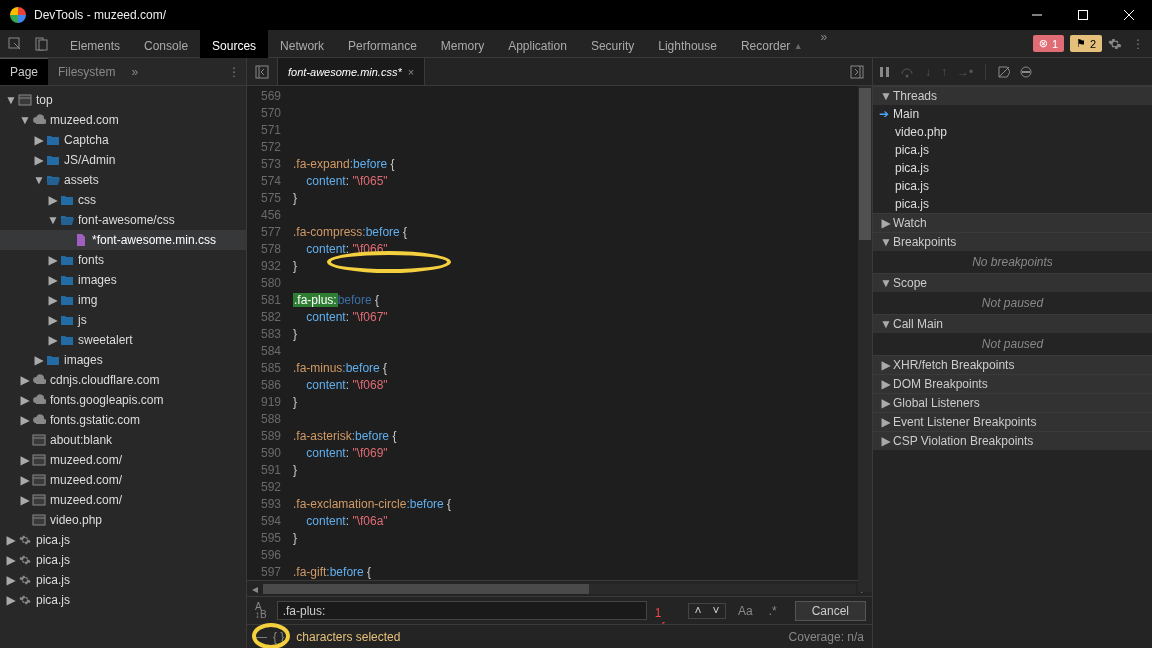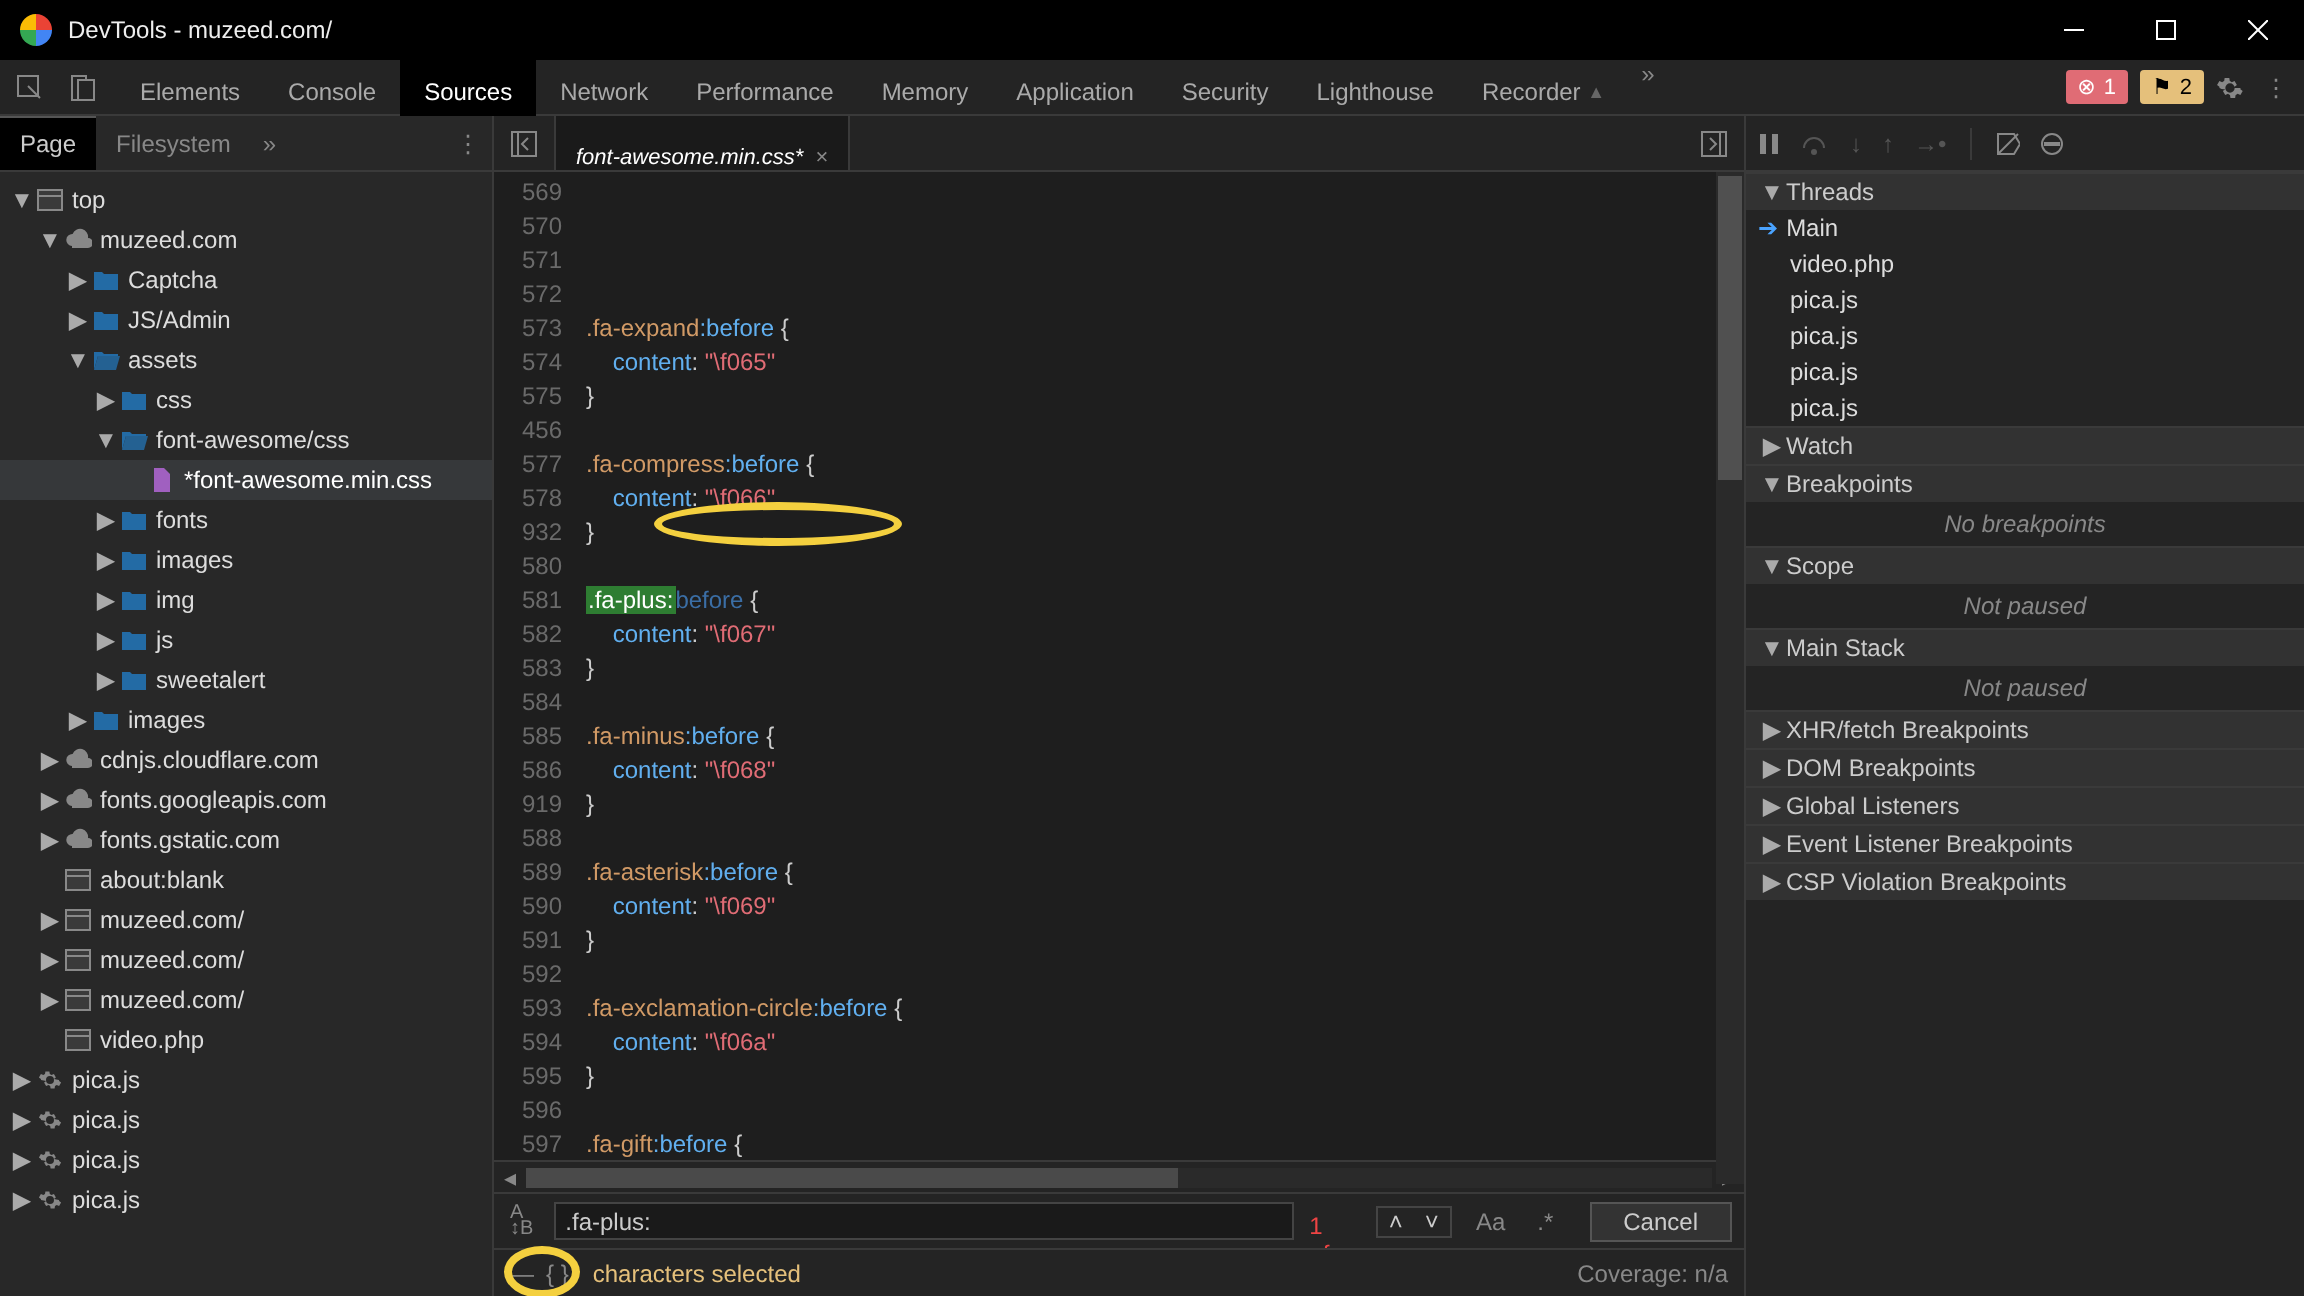--- a/index.html
+++ b/index.html
@@ -51,21 +51,21 @@
   .node.select { background:#36383a; color:#fff; }
   .node .lbl { font-size:12px; }
 
   
   .editor-area { flex:1; min-width:0; display:flex; flex-direction:column; background:#1e1e1e; position:relative; }
   .ed-top { height:28px; background:#242424; border-bottom:1px solid #3a3a3a; display:flex; align-items:center; }
   .ed-left-icos { display:flex; align-items:center; gap:2px; padding:0 4px; border-right:1px solid #3a3a3a; height:100%; }
   .ed-ico { width:22px; height:22px; display:flex; align-items:center; justify-content:center; color:#888; }
   .ed-tabs { display:flex; height:100%; }
   .ed-tab { display:flex; align-items:center; padding:0 10px; color:#eee; background:#1a1a1a; border-right:1px solid #3a3a3a; font-size:11px; position:relative; }
-  .ed-tab.active { color:#fff;align-items:flex-end; }
+  .ed-tab.active { color:#fff; }
   .ed-tab .dot { font-style:italic; }
   .ed-tab .x { margin-left:6px; color:#888; }
   .ed-right-ico { margin-left:auto; padding:0 8px; color:#888; }
 
   .ed-body { flex:1; display:flex; overflow:hidden; position:relative; }
   .gutter { width:40px; background:#1e1e1e; text-align:right; color:#6a6a6a; font-family:Consolas,monospace; font-size:12px; padding:2px 6px 2px 0; line-height:17px; }
   .code { flex:1; font-family:Consolas,monospace; font-size:12px; line-height:17px; padding:2px 0 2px 6px; white-space:pre; color:#ccc; position:relative; }
   .tok-sel { color:#d19a66; }
   .tok-pseudo { color:#61afef; }
   .tok-prop { color:#61afef; }
@@ -616,21 +616,21 @@
     <div class="section-head">
         <span class="tw">▼</span>
         <span>Scope</span>
       </div>
     <div class="section-body">
         <div class="empty-msg">Not paused</div>
       </div>
 
     <div class="section-head">
         <span class="tw">▼</span>
-        <span>Main Stack</span>
+        <span>Call Main</span>
       </div>
     <div class="section-body">
         <div class="empty-msg">Not paused</div>
       </div>
 
     <div class="section-head">
         <span class="tw">▶</span>
         <span>XHR/fetch Breakpoints</span>
       </div>
     <div class="section-head">

